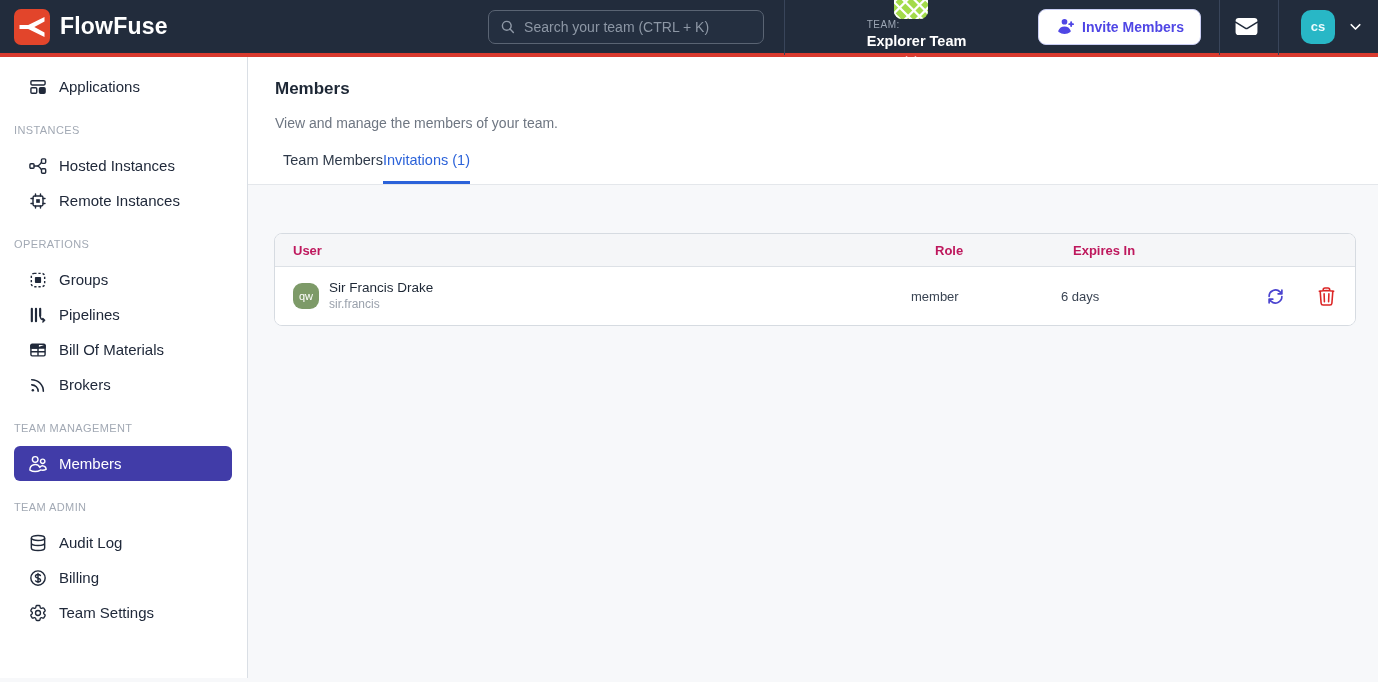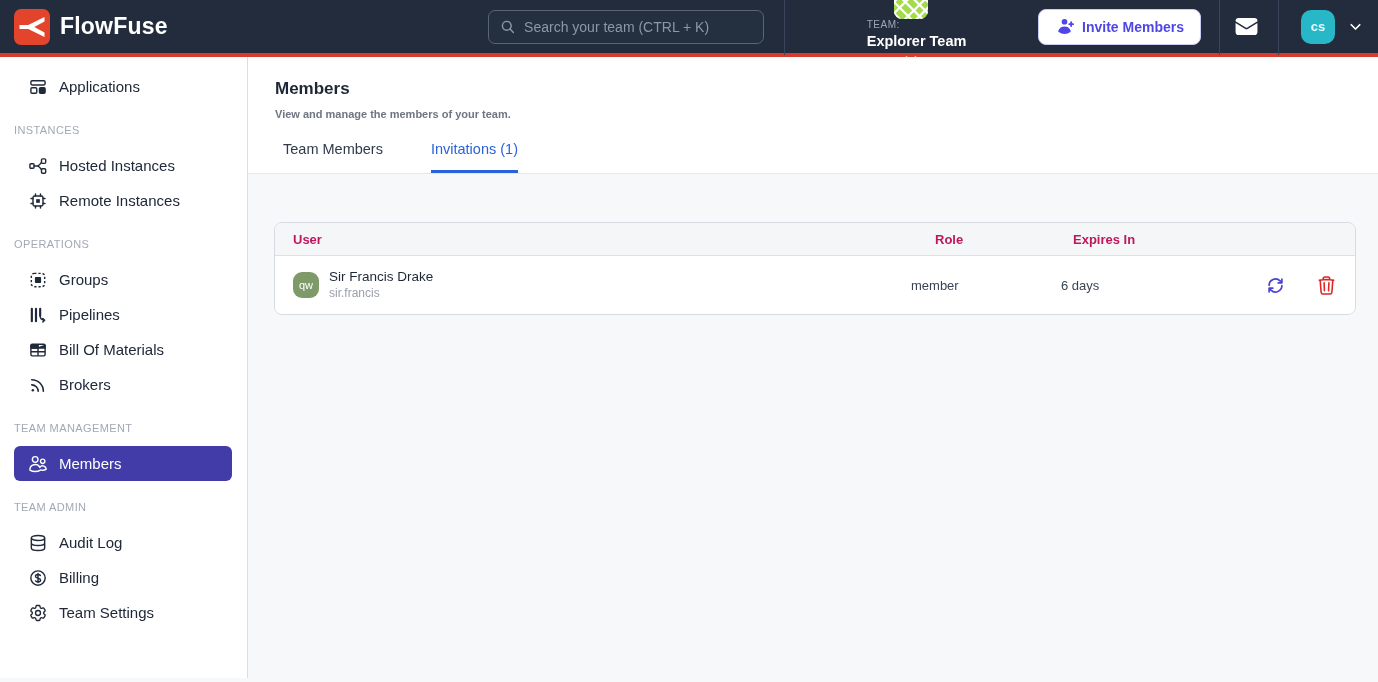--- a/index.html
+++ b/index.html
@@ -42,24 +42,24 @@
   .side-item { display:flex; align-items:center; gap:11px; height:35px; margin:0 15px 0 14px;
     padding:0 0 0 14px; font-size:15px; color:#20293A; cursor:pointer; border-radius:6px; text-decoration:none; }
   .side-item .sicon { display:flex; width:20px; height:20px; color:#20293A; flex:none; }
   .side-item.active { background:#413CA8; color:#fff; }
   .side-item.active .sicon { color:#fff; }
 
   
   .main { flex:1; display:flex; flex-direction:column; background:#F7F8FA; }
   .main-header { background:#fff; padding:22px 0 0 27px; border-bottom:1px solid #E4E7EB; }
   .page-title { font-size:17px; font-weight:700; color:#1D2735; }
-  .page-subtitle { font-size:11px; color:#6E7682; margin-top:9px;font-weight:bold; }
-  .tabs { display:flex; gap:24px; margin-top:21px; padding-left:8px; }
+  .page-subtitle { font-size:14px; color:#6E7682; margin-top:16px; }
+  .tabs { display:flex; margin-top:21px; padding-left:8px; }
   .tab { font-size:14.5px; color:#2F3A4A; padding-bottom:13px; border-bottom:3px solid transparent; cursor:pointer; }
-  .tab.active { color:#2B62D9; border-bottom-color:#2B62D9;margin-left:24px; }
+  .tab.active { color:#2B62D9; border-bottom-color:#2B62D9; }
   .content { flex:1; padding:48px 22px 0 26px; }
   .card { background:#fff; border:1px solid #D6DBE1; border-radius:8px; overflow:hidden; }
   .t-head { display:flex; align-items:center; height:33px; padding:0 18px; background:#F5F6F8;
     border-bottom:1px solid #DDE1E6; font-size:13px; font-weight:700; color:#be185d; }
   .t-row { display:flex; align-items:center; height:58px; padding:0 18px; background:#fff; font-size:13px; color:#3A4453;gap:12px; }
   .col-user { flex:1; display:flex; align-items:center; gap:10px; }
   .col-role { width:138px; flex:none; }
   .col-exp { width:148px; flex:none; }
   .col-actions { width:116px; flex:none; display:flex; justify-content:flex-end; gap:30px; }
   .row-avatar { width:26px; height:26px; border-radius:9px; background:#7D9A68; color:#fff;

